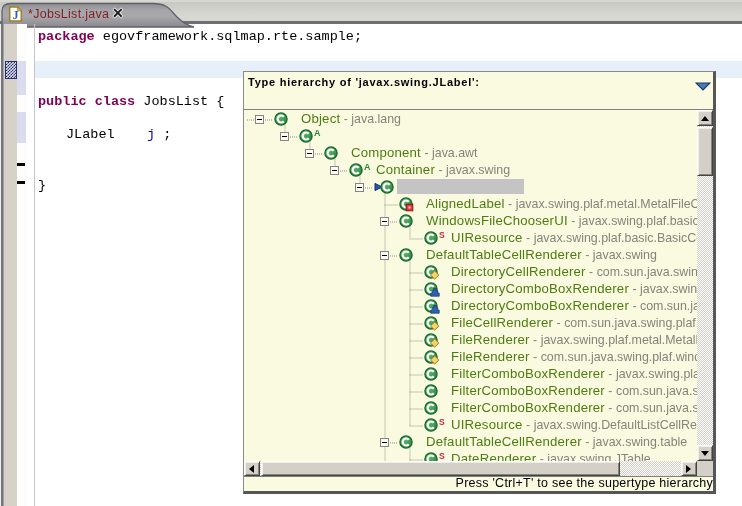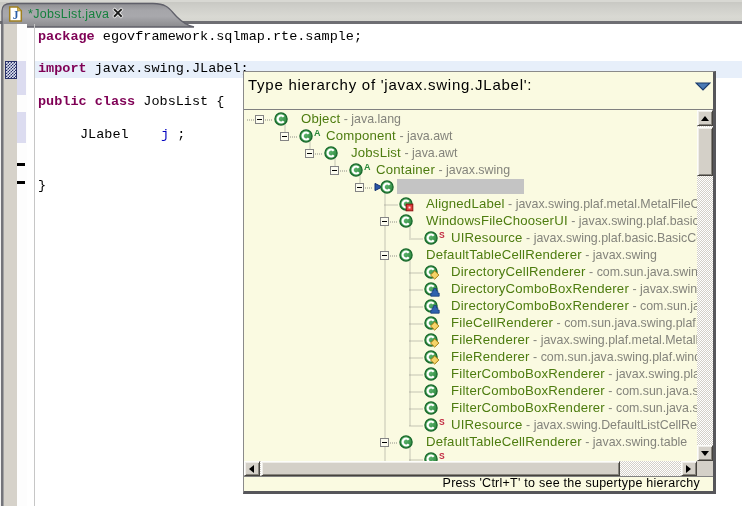--- a/index.html
+++ b/index.html
@@ -4,21 +4,21 @@
 html,body { width:742px; height:506px; overflow:hidden; background:#ffffff;
   font-family:"Liberation Sans", sans-serif; }
 #page { position:relative; width:742px; height:506px; overflow:hidden; }
 .abs { position:absolute; }
 
 
 #tabbar { left:0; top:0; width:742px; height:24px;
   background:linear-gradient(180deg,#c6c6c1 0%,#cfcfca 35%,#d9d9d3 80%,#d6d6d0 100%);
   border-bottom:3px solid #6e6e73; }
 #tabbar .toprow { position:absolute; left:0; top:0; width:742px; height:2px; background:#d8d8d3; }
-#tabtitle { left:28px; top:7px; font-size:12.5px; color:#15803d; letter-spacing:0.3px; }
+#tabtitle { left:28px; top:7px; font-size:12.5px; color:#7f1d1d; letter-spacing:0.3px; }
 #tabclose { left:112px; top:5px; font-size:14px; font-weight:bold; color:#1a1a1a;
   text-shadow:-1px 0 #e8e8e8, 1px 0 #e8e8e8, 0 1px #e8e8e8, 0 -1px #e8e8e8; }
 
 
 #gut1 { left:0; top:24px; width:2px; height:482px; background:#f0f0ef; }
 #gut2 { left:1px; top:24px; width:2px; height:482px; background:#74747a; }
 #gut2b { left:3px; top:24px; width:1px; height:482px; background:#a2a2a2; }
 #gut3 { left:4px; top:24px; width:13px; height:482px; background:#d6d2ca; }
 #gut4 { left:17px; top:24px; width:10px; height:482px; background:#fdfdfd; }
 #foldline { left:34px; top:24px; width:1px; height:482px; background:#c6c6c6; }
@@ -34,21 +34,21 @@
   color:#000; white-space:pre; }
 .kw { color:#7f0055; font-weight:bold; }
 .fld { color:#0000c0; }
 
 
 #popup { left:243px; top:71px; width:473px; height:423px;
   border:1px solid #8a8a8a; border-right:3px solid #56565a; border-bottom:3px solid #56565a;
   background:#fafae1; }
 #pophead { position:absolute; left:0; top:0; width:469px; height:38px;
   border-bottom:1px solid #808080; }
-#pophead .t { position:absolute; left:4px; top:4px; font-size:15px; font-weight:normal; color:#000; letter-spacing:0.75px; }
+#pophead .t { position:absolute; left:4px; top:4px; font-size:11px; font-weight:bold; color:#000; letter-spacing:0.75px; }
 #poparrow { position:absolute; left:451px; top:10px; }
 #tree { position:absolute; left:0; top:38px; width:453px; height:351px; overflow:hidden; }
 .conn { position:absolute; left:0; top:0; }
 .ti { position:absolute; }
 .rowtext { position:absolute; font-size:13.2px; line-height:17px; white-space:pre; letter-spacing:0.2px; }
 .cn { color:#4d7c0f; }
 .pk { color:#84847c; font-size:12.4px; letter-spacing:0; }
 .sel { position:absolute; width:127px; height:15px; background:#c4c4c4; }
 .seltext .pk { color:#2a2a2a; }
 
@@ -59,21 +59,21 @@
   background-image:linear-gradient(45deg,#fff 25%,transparent 25%,transparent 75%,#fff 75%),
     linear-gradient(45deg,#fff 25%,transparent 25%,transparent 75%,#fff 75%);
   background-size:2px 2px; background-position:0 0,1px 1px; }
 .arr { position:absolute; width:0; height:0; }
 
 #vbar { position:absolute; left:453px; top:38px; width:16px; height:351px; }
 #hbar { position:absolute; left:0; top:389px; width:453px; height:15px; }
 #corner { position:absolute; left:453px; top:389px; width:16px; height:15px; background:#d4d0c8; }
 #statussep { position:absolute; left:0; top:404px; width:469px; height:1px; background:#808080; }
 #status { position:absolute; left:0; top:405px; width:469px; height:14px; background:#fafae1;
-  font-size:12.5px; color:#000; text-align:right; padding-right:13px; line-height:13px; letter-spacing:0.25px; }
+  font-size:12.5px; color:#000; text-align:right; padding-right:0; line-height:13px; letter-spacing:0.25px; }
 </style></head>
 <body>
 <div id="page">
 
 <div class="abs" id="tabbar">
       <div class="toprow"></div>
     </div>
 <svg class="abs" style="left:0;top:0" width="200" height="28" viewBox="0 0 200 28">
   <defs>
     <linearGradient id="tabg" x1="0" y1="0" x2="0" y2="1">
@@ -100,23 +100,22 @@
 <div class="abs" id="gut4"></div>
 <div class="abs lav" style="top:61px;height:34px"></div>
 <div class="abs lav" style="top:112px;height:31px"></div>
 <div class="abs" id="foldline"></div>
 <div class="abs" id="hatch"></div>
 <div class="abs dash" style="top:163px"></div>
 <div class="abs dash" style="top:181px"></div>
 <div class="abs" id="linehl"></div>
 
 <div class="abs code" style="left:38px;top:29px"><span class="kw">package</span> egovframework.sqlmap.rte.sample;</div>
-<div class="abs code" style="left:38px;top:61px"><span class="kw">import</span> javax.swing.JLabel;</div>
 <div class="abs code" style="left:38px;top:94px"><span class="kw">public</span> <span class="kw">class</span> JobsList {</div>
-<div class="abs code" style="left:80px;top:127px">JLabel    <span class="fld">j</span> ;</div>
+<div class="abs code" style="left:66px;top:127px">JLabel    <span class="fld">j</span> ;</div>
 <div class="abs code" style="left:38px;top:178px">}</div>
 
 <div class="abs" id="popup">
   <div id="pophead">
     <div class="t">Type hierarchy of 'javax.swing.JLabel':</div>
     <svg id="poparrow" width="16" height="10" viewBox="0 0 16 10">
       <polygon points="1,1 15,1 8,8" fill="#4a7ab5" stroke="#1a3a6b" stroke-width="1.2"></polygon>
     </svg>
   </div>
   <div id="tree">
@@ -180,26 +179,25 @@
         <svg class="ti" style="left:30px;top:1px" width="24" height="18" viewBox="0 0 24 18">
           <circle cx="7" cy="8" r="6.1" fill="url(#gg)" stroke="#17682a" stroke-width="1.3"></circle>
           <path transform="translate(0,0)" fill="#ffffff" d="M10.6,5.0 A4.6,4.6 0 1 0 10.6,11.0 L8.85,9.55 A2.35,2.35 0 1 1 8.85,6.45 Z"></path>
         </svg>
         <div class="rowtext" style="left:57px;top:0px"><span class="cn">Object</span><span class="pk"> - java.lang</span></div>
         <svg class="ti" style="left:55px;top:18px" width="24" height="18" viewBox="0 0 24 18">
           <circle cx="7" cy="8" r="6.1" fill="url(#gg)" stroke="#17682a" stroke-width="1.3"></circle>
           <path transform="translate(0,0)" fill="#ffffff" d="M10.6,5.0 A4.6,4.6 0 1 0 10.6,11.0 L8.85,9.55 A2.35,2.35 0 1 1 8.85,6.45 Z"></path>
           <text x="15" y="7.5" font-family="Liberation Sans, sans-serif" font-size="9" font-weight="bold" fill="#2a8a3a">A</text>
         </svg>
-        <div class="rowtext" style="left:82px;top:17px"><span class="cn">Component</span><span class="pk"> - java.awt</span></div>
         <svg class="ti" style="left:80px;top:35px" width="24" height="18" viewBox="0 0 24 18">
           <circle cx="7" cy="8" r="6.1" fill="url(#gg)" stroke="#17682a" stroke-width="1.3"></circle>
           <path transform="translate(0,0)" fill="#ffffff" d="M10.6,5.0 A4.6,4.6 0 1 0 10.6,11.0 L8.85,9.55 A2.35,2.35 0 1 1 8.85,6.45 Z"></path>
         </svg>
-        <div class="rowtext" style="left:107px;top:34px"><span class="cn">JobsList</span><span class="pk"> - java.awt</span></div>
+        <div class="rowtext" style="left:107px;top:34px"><span class="cn">Component</span><span class="pk"> - java.awt</span></div>
         <svg class="ti" style="left:105px;top:52px" width="24" height="18" viewBox="0 0 24 18">
           <circle cx="7" cy="8" r="6.1" fill="url(#gg)" stroke="#17682a" stroke-width="1.3"></circle>
           <path transform="translate(0,0)" fill="#ffffff" d="M10.6,5.0 A4.6,4.6 0 1 0 10.6,11.0 L8.85,9.55 A2.35,2.35 0 1 1 8.85,6.45 Z"></path>
           <text x="15" y="7.5" font-family="Liberation Sans, sans-serif" font-size="9" font-weight="bold" fill="#2a8a3a">A</text>
         </svg>
         <div class="rowtext" style="left:132px;top:51px"><span class="cn">Container</span><span class="pk"> - javax.swing</span></div>
         <div class="sel" style="left:153px;top:69px"></div>
         <svg class="ti" style="left:130px;top:69px" width="24" height="18" viewBox="0 0 24 18">
           <polygon points="1,4.4 8,8 1,11.6" fill="#2a55a8" stroke="#0f2e6e" stroke-width="1"></polygon>
           <circle cx="13" cy="8" r="6.1" fill="url(#gg)" stroke="#17682a" stroke-width="1.3"></circle>
@@ -288,20 +286,21 @@
         <svg class="ti" style="left:155px;top:324px" width="24" height="18" viewBox="0 0 24 18">
           <circle cx="7" cy="8" r="6.1" fill="url(#gg)" stroke="#17682a" stroke-width="1.3"></circle>
           <path transform="translate(0,0)" fill="#ffffff" d="M10.6,5.0 A4.6,4.6 0 1 0 10.6,11.0 L8.85,9.55 A2.35,2.35 0 1 1 8.85,6.45 Z"></path>
         </svg>
         <div class="rowtext" style="left:182px;top:323px"><span class="cn">DefaultTableCellRenderer</span><span class="pk"> - javax.swing.table</span></div>
         <svg class="ti" style="left:180px;top:341px" width="24" height="18" viewBox="0 0 24 18">
           <circle cx="7" cy="8" r="6.1" fill="url(#gg)" stroke="#17682a" stroke-width="1.3"></circle>
           <path transform="translate(0,0)" fill="#ffffff" d="M10.6,5.0 A4.6,4.6 0 1 0 10.6,11.0 L8.85,9.55 A2.35,2.35 0 1 1 8.85,6.45 Z"></path>
           <text x="15" y="7.5" font-family="Liberation Sans, sans-serif" font-size="8.5" font-weight="bold" fill="#c22840">S</text>
         </svg>
+        <div class="rowtext" style="left:207px;top:340px"><span class="cn">DateRenderer</span><span class="pk"> - javax.swing.JTable</span></div>
   </div>
   <div id="vbar">
     <div class="sbface" style="position:absolute;left:0;top:0;width:16px;height:16px"></div>
     <div class="arr" style="left:4px;top:6px;border-left:4px solid transparent;border-right:4px solid transparent;border-bottom:5px solid #000"></div>
     <div class="sbtrack" style="position:absolute;left:0;top:16px;width:16px;height:319px"></div>
     <div class="sbface" style="position:absolute;left:0;top:17px;width:16px;height:49px"></div>
     <div class="sbface" style="position:absolute;left:0;top:335px;width:16px;height:16px"></div>
     <div class="arr" style="left:4px;top:341px;border-left:4px solid transparent;border-right:4px solid transparent;border-top:5px solid #000"></div>
   </div>
   <div id="hbar">

